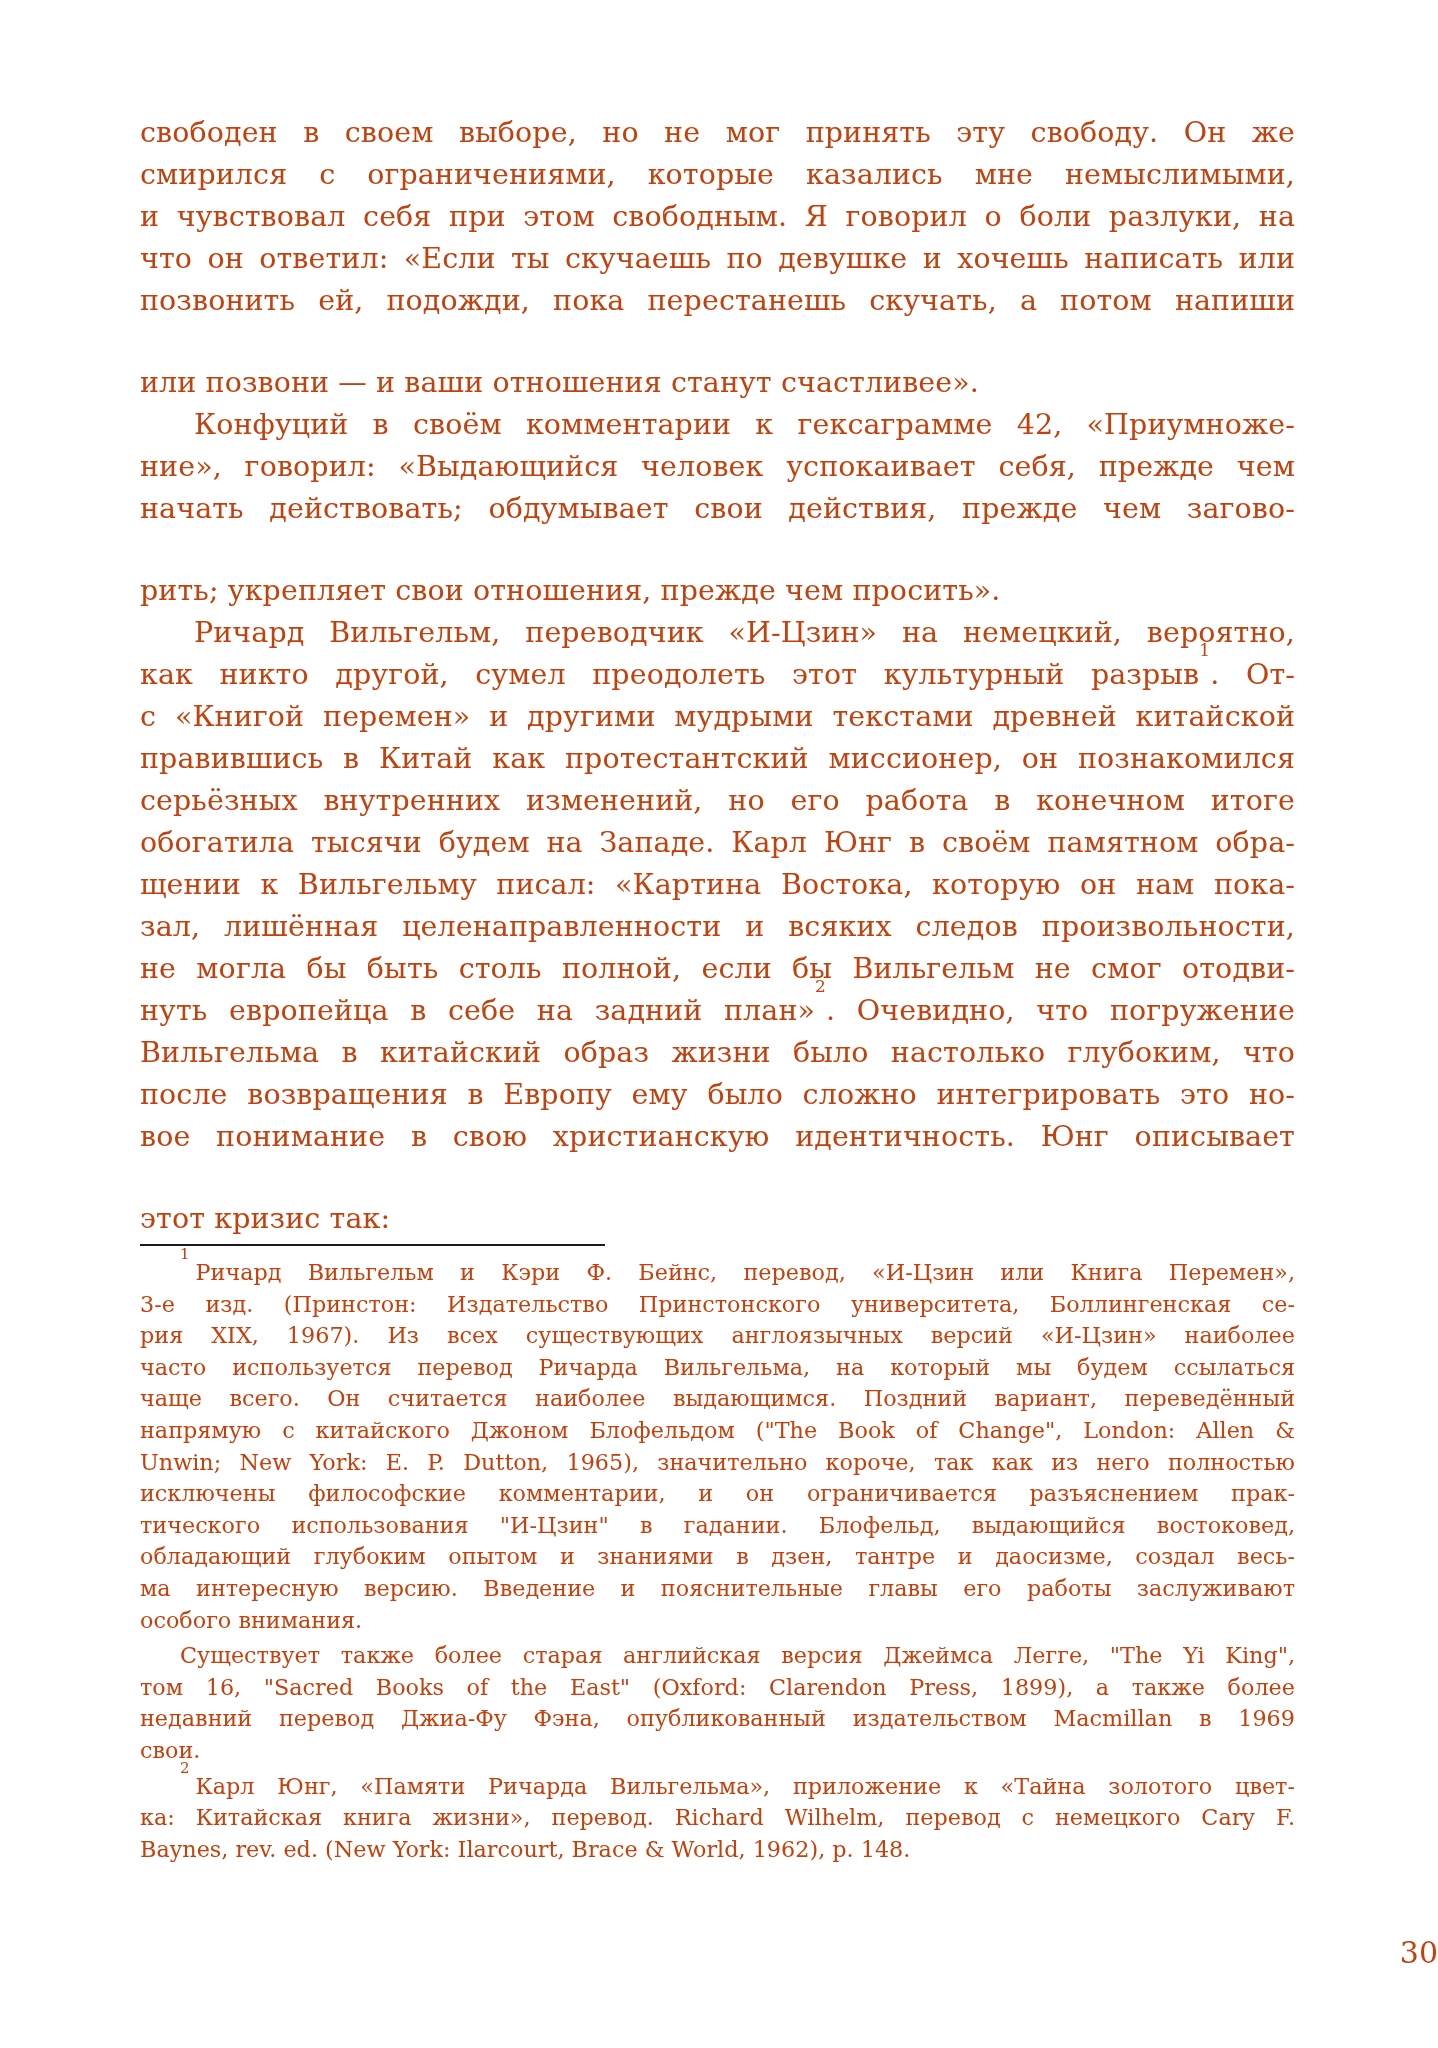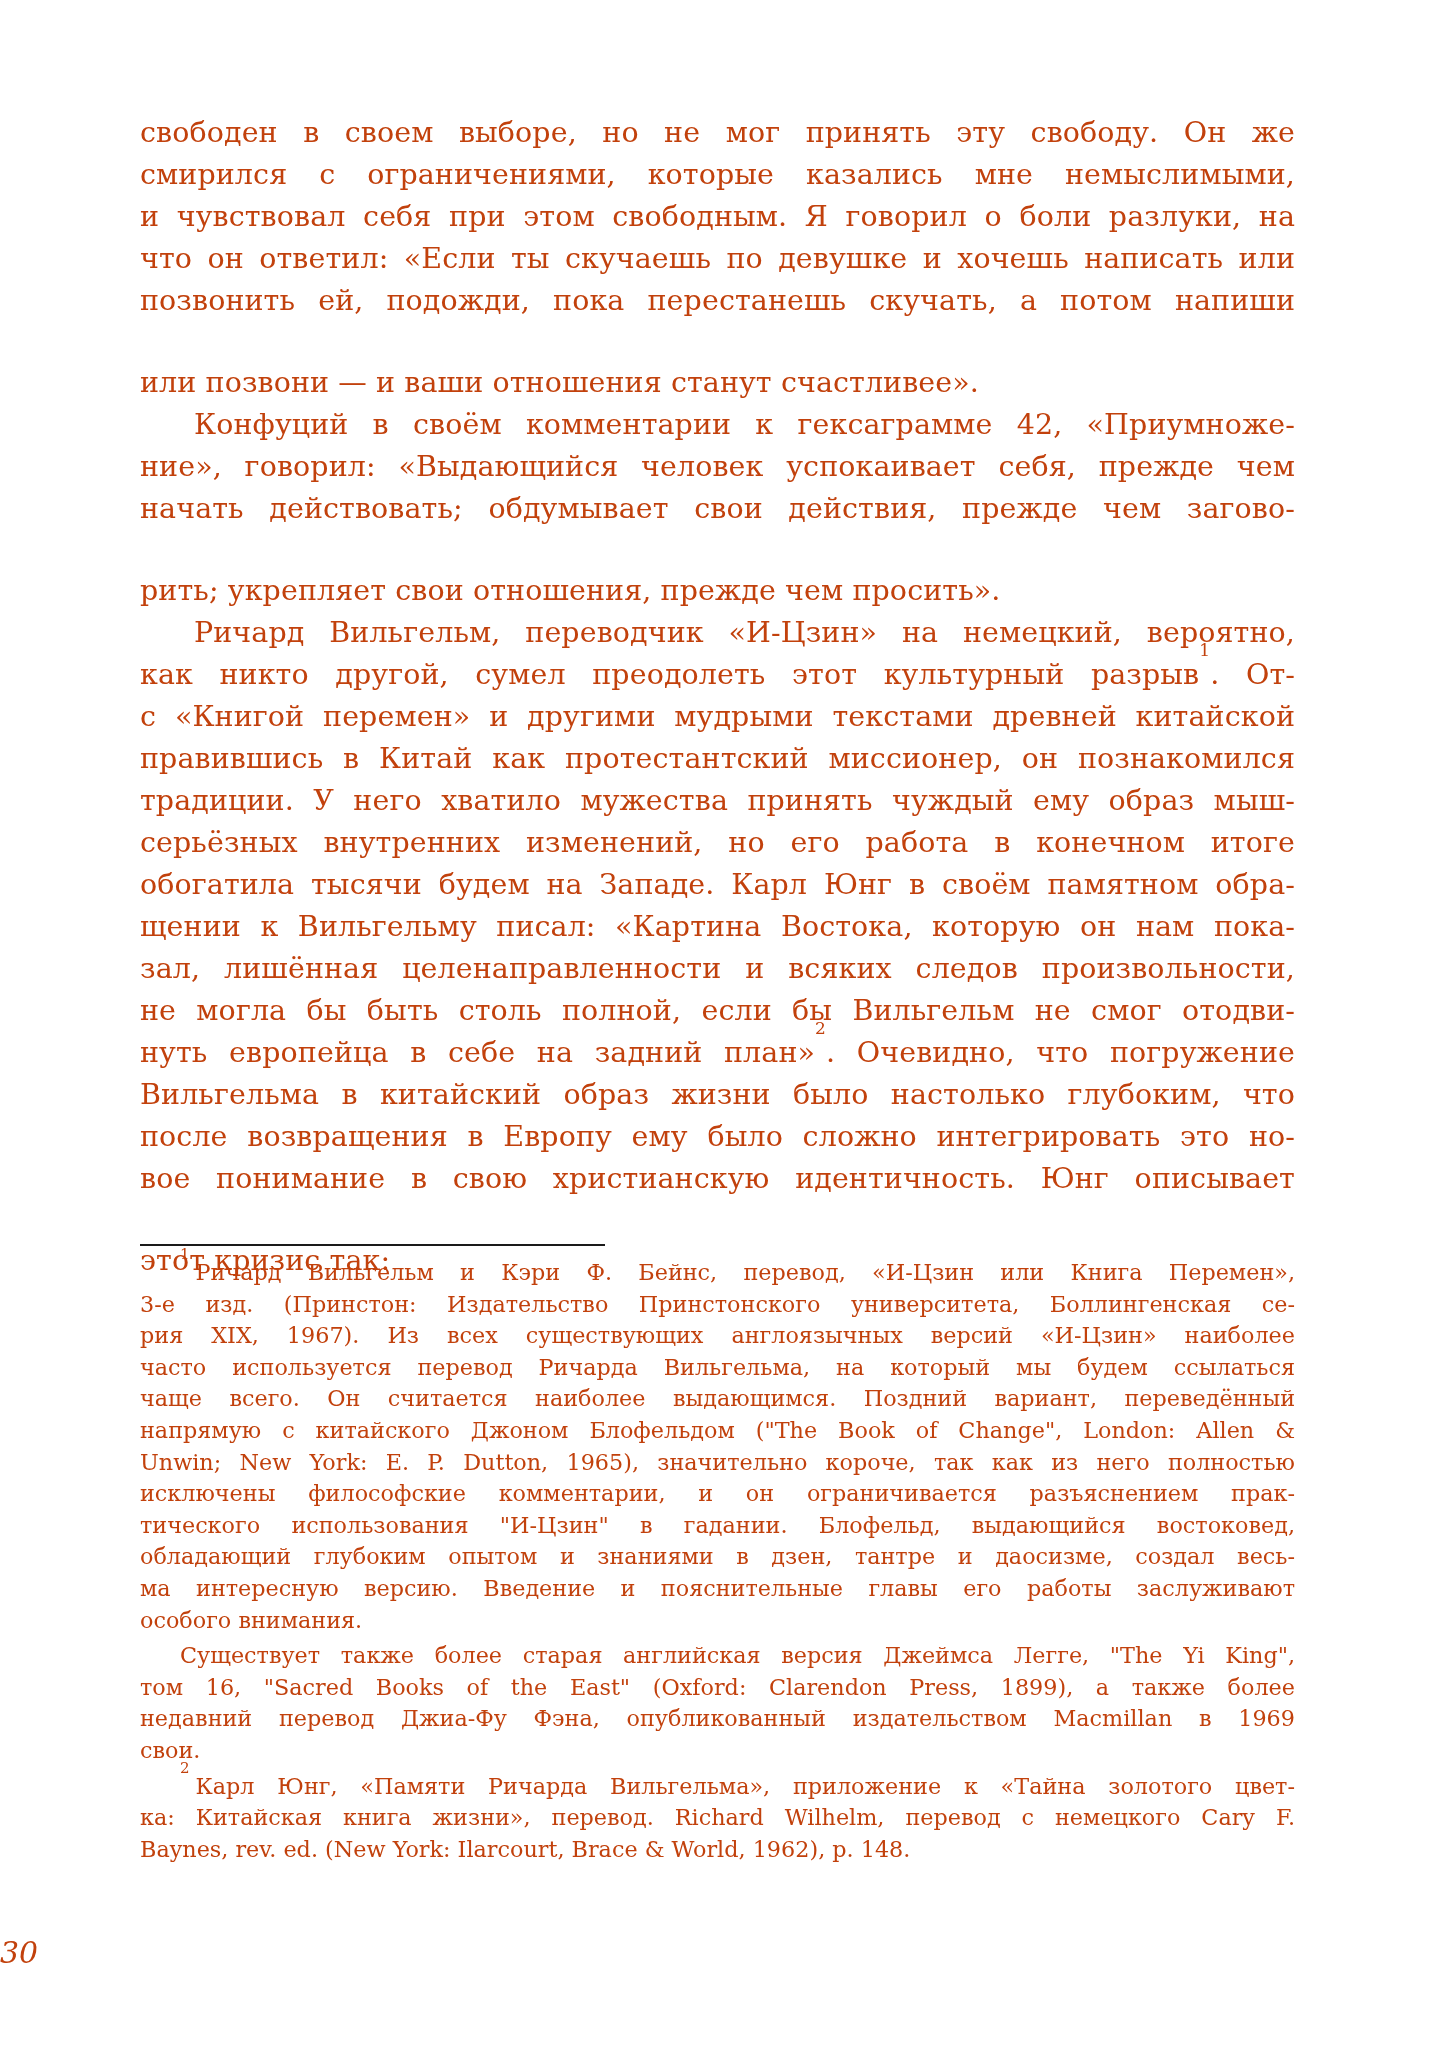--- a/index.html
+++ b/index.html
@@ -31,21 +31,21 @@
     .fline {
       display: block; text-align: justify; text-align-last: justify;
       white-space: nowrap; height: 31.6px;
     }
     .fline.last { text-align-last: left; }
     .fline.indent { padding-left: 40px; }
     .fline.gap { margin-top: 4px; }
     sup.fmark { font-size: 15px; vertical-align: top; position: relative; top: -3px; line-height: 0; margin-right: 6px; }
     .page-number {
       position: absolute; left: 0; width: 1438px; top: 1935px;
-      text-align: left; font-size: 30px; line-height: 36px; font-style: italic;
+      text-align: right; font-size: 30px; line-height: 36px;
     }
   </style>
 </head>
 <body>
 
 <div class="page">
 
   <div class="body-text">
 
     <div>
@@ -64,21 +64,20 @@
       <span class="line last">рить; укрепляет свои отношения, прежде чем просить».</span>
     </div>
 
     <div>
       <span class="line indent">Ричард Вильгельм, переводчик «И-Цзин» на немецкий, вероятно,</span>
       <span class="line">
         <span>как никто другой, сумел преодолеть этот культурный разрыв</span><sup class="fn">1</sup><span>. От-</span>
       </span>
       <span class="line">с «Книгой перемен» и другими мудрыми текстами древней китайской</span>
       <span class="line">правившись в Китай как протестантский миссионер, он познакомился</span>
-      <span class="line">традиции. У него хватило мужества принять чуждый ему образ мыш-</span>
       <span class="line">серьёзных внутренних изменений, но его работа в конечном итоге</span>
       <span class="line">обогатила тысячи будем на Западе. Карл Юнг в своём памятном обра-</span>
       <span class="line">щении к Вильгельму писал: «Картина Востока, которую он нам пока-</span>
       <span class="line">зал, лишённая целенаправленности и всяких следов произвольности,</span>
       <span class="line">не могла бы быть столь полной, если бы Вильгельм не смог отодви-</span>
       <span class="line">
         <span>нуть европейца в себе на задний план»</span><sup class="fn">2</sup><span>. Очевидно, что погружение</span>
       </span>
       <span class="line">Вильгельма в китайский образ жизни было настолько глубоким, что</span>
       <span class="line">после возвращения в Европу ему было сложно интегрировать это но-</span>

